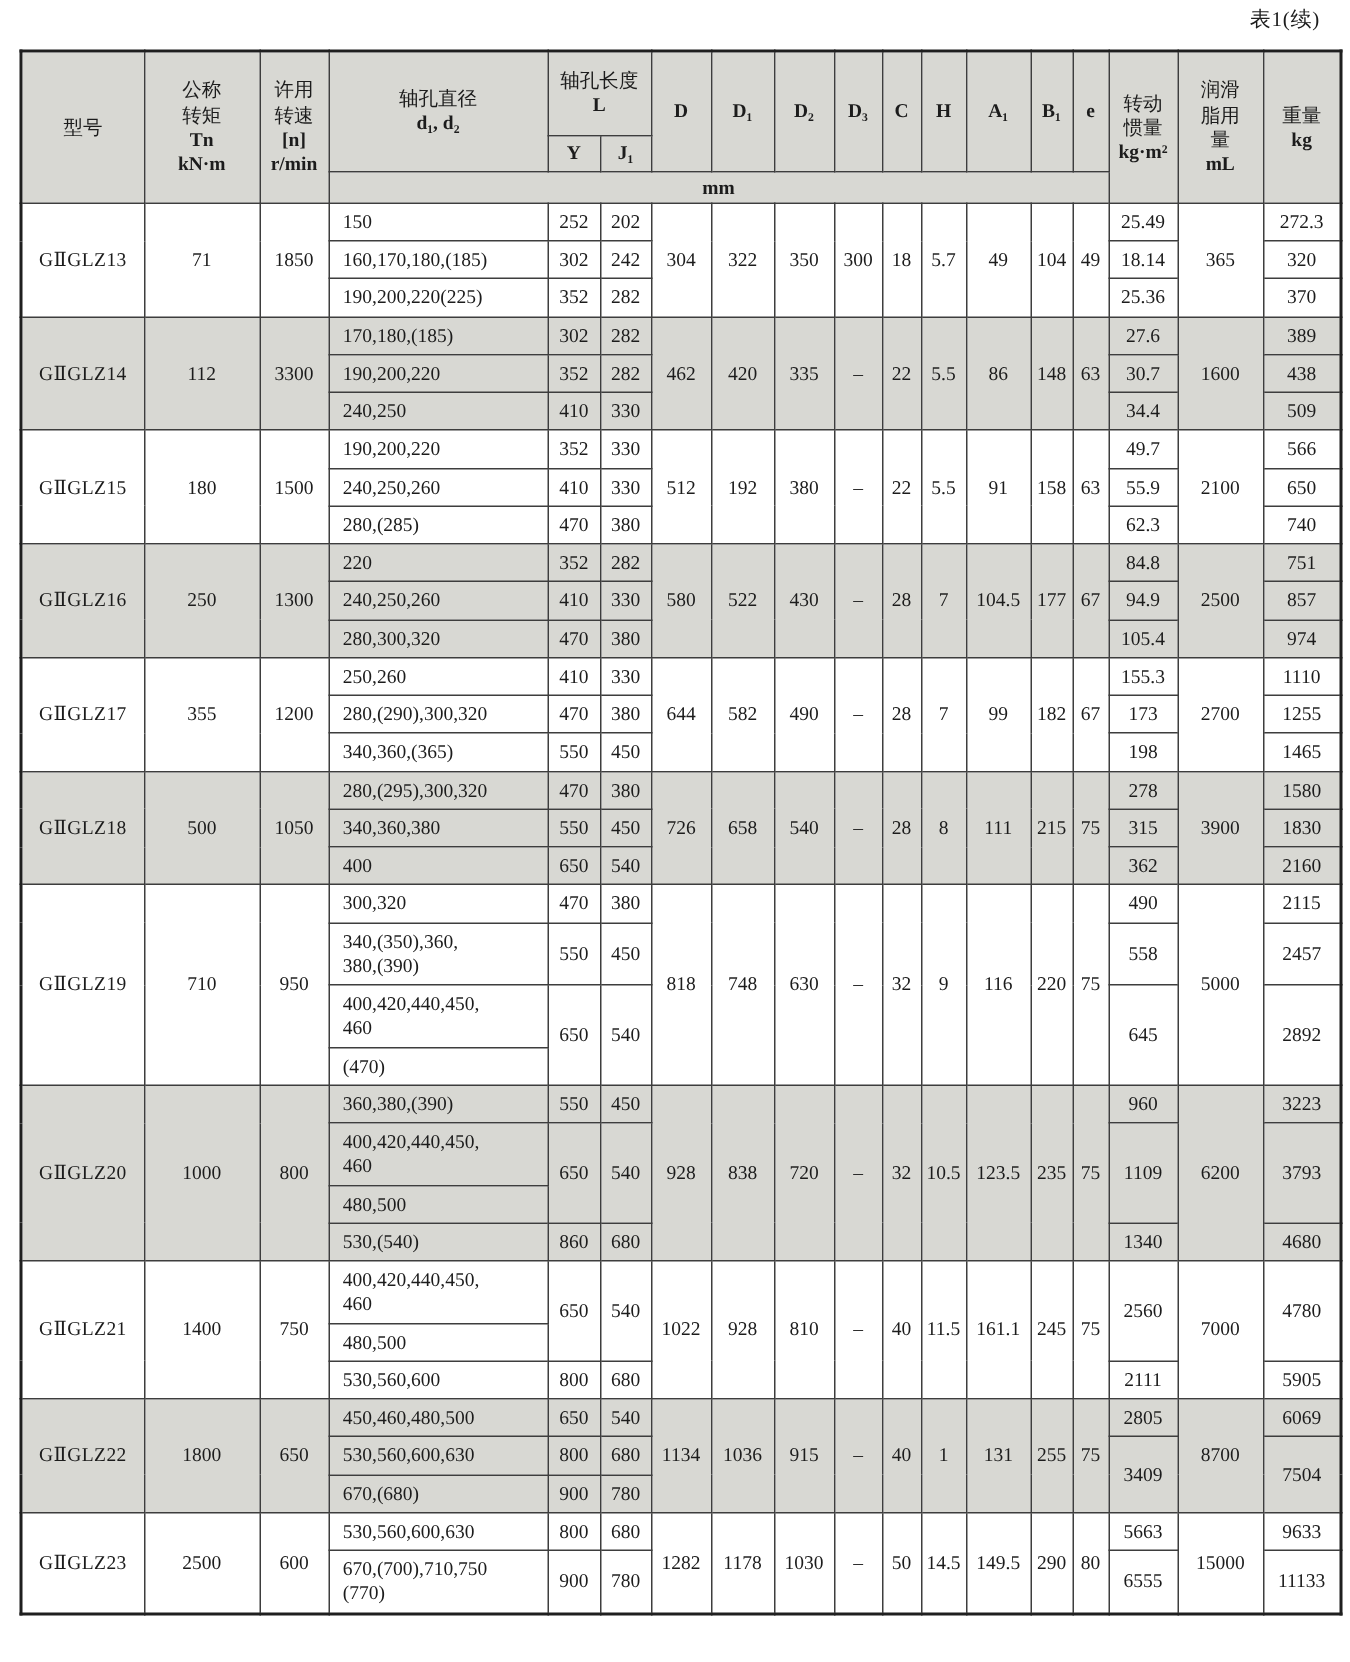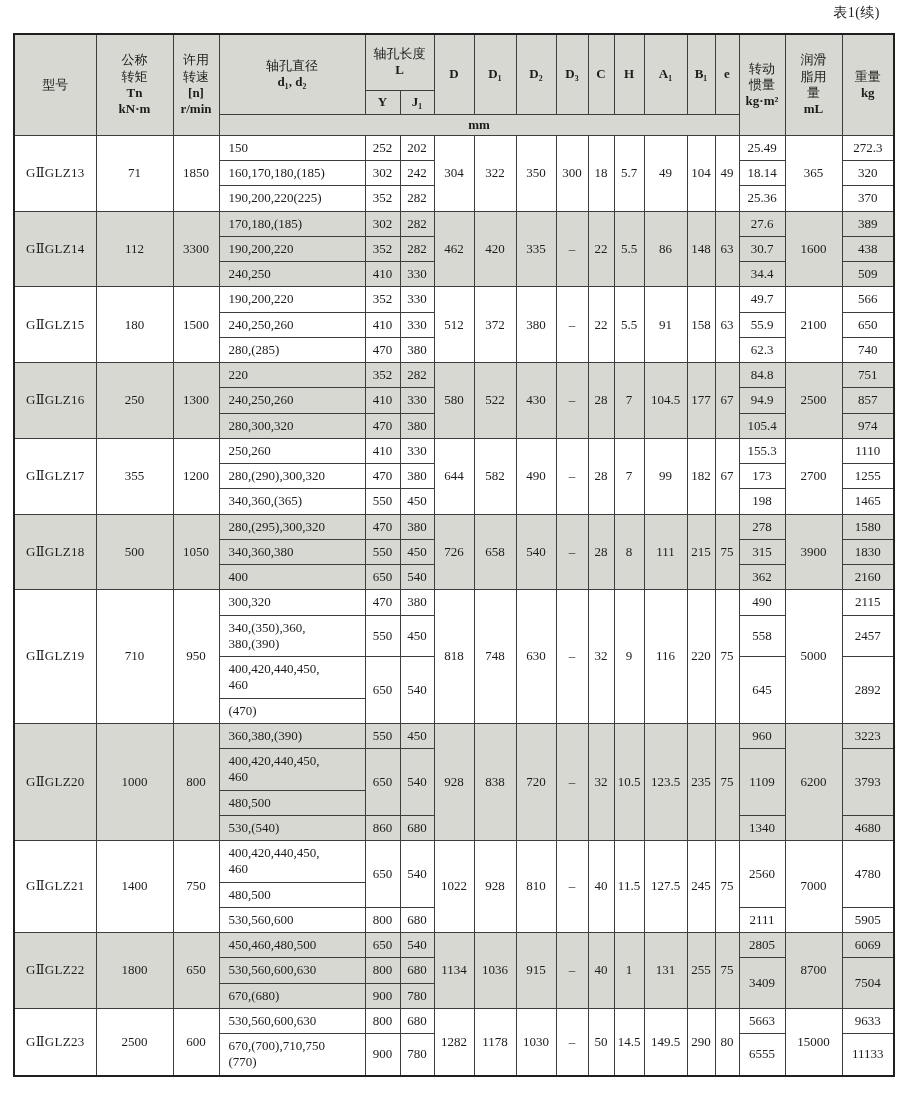--- a/index.html
+++ b/index.html
@@ -210,21 +210,21 @@
         <td>509</td>
       </tr>
       <tr>
         <td rowspan="3" class="model-cell">GⅡGLZ15</td>
         <td rowspan="3">180</td>
         <td rowspan="3">1500</td>
         <td class="d-cell">190,200,220</td>
         <td>352</td>
         <td>330</td>
         <td rowspan="3">512</td>
-        <td rowspan="3">372</td>
+        <td rowspan="3">192</td>
         <td rowspan="3">380</td>
         <td rowspan="3">–</td>
         <td rowspan="3">22</td>
         <td rowspan="3">5.5</td>
         <td rowspan="3">91</td>
         <td rowspan="3">158</td>
         <td rowspan="3">63</td>
         <td>49.7</td>
         <td rowspan="3">2100</td>
         <td>566</td>
@@ -429,21 +429,21 @@
         <td class="d-cell">400,420,440,450,
 460</td>
         <td rowspan="2">650</td>
         <td rowspan="2">540</td>
         <td rowspan="3">1022</td>
         <td rowspan="3">928</td>
         <td rowspan="3">810</td>
         <td rowspan="3">–</td>
         <td rowspan="3">40</td>
         <td rowspan="3">11.5</td>
-        <td rowspan="3">127.5</td>
+        <td rowspan="3">161.1</td>
         <td rowspan="3">245</td>
         <td rowspan="3">75</td>
         <td rowspan="2">2560</td>
         <td rowspan="3">7000</td>
         <td rowspan="2">4780</td>
       </tr>
       <tr>
         <td class="d-cell">480,500</td>
       </tr>
       <tr>

